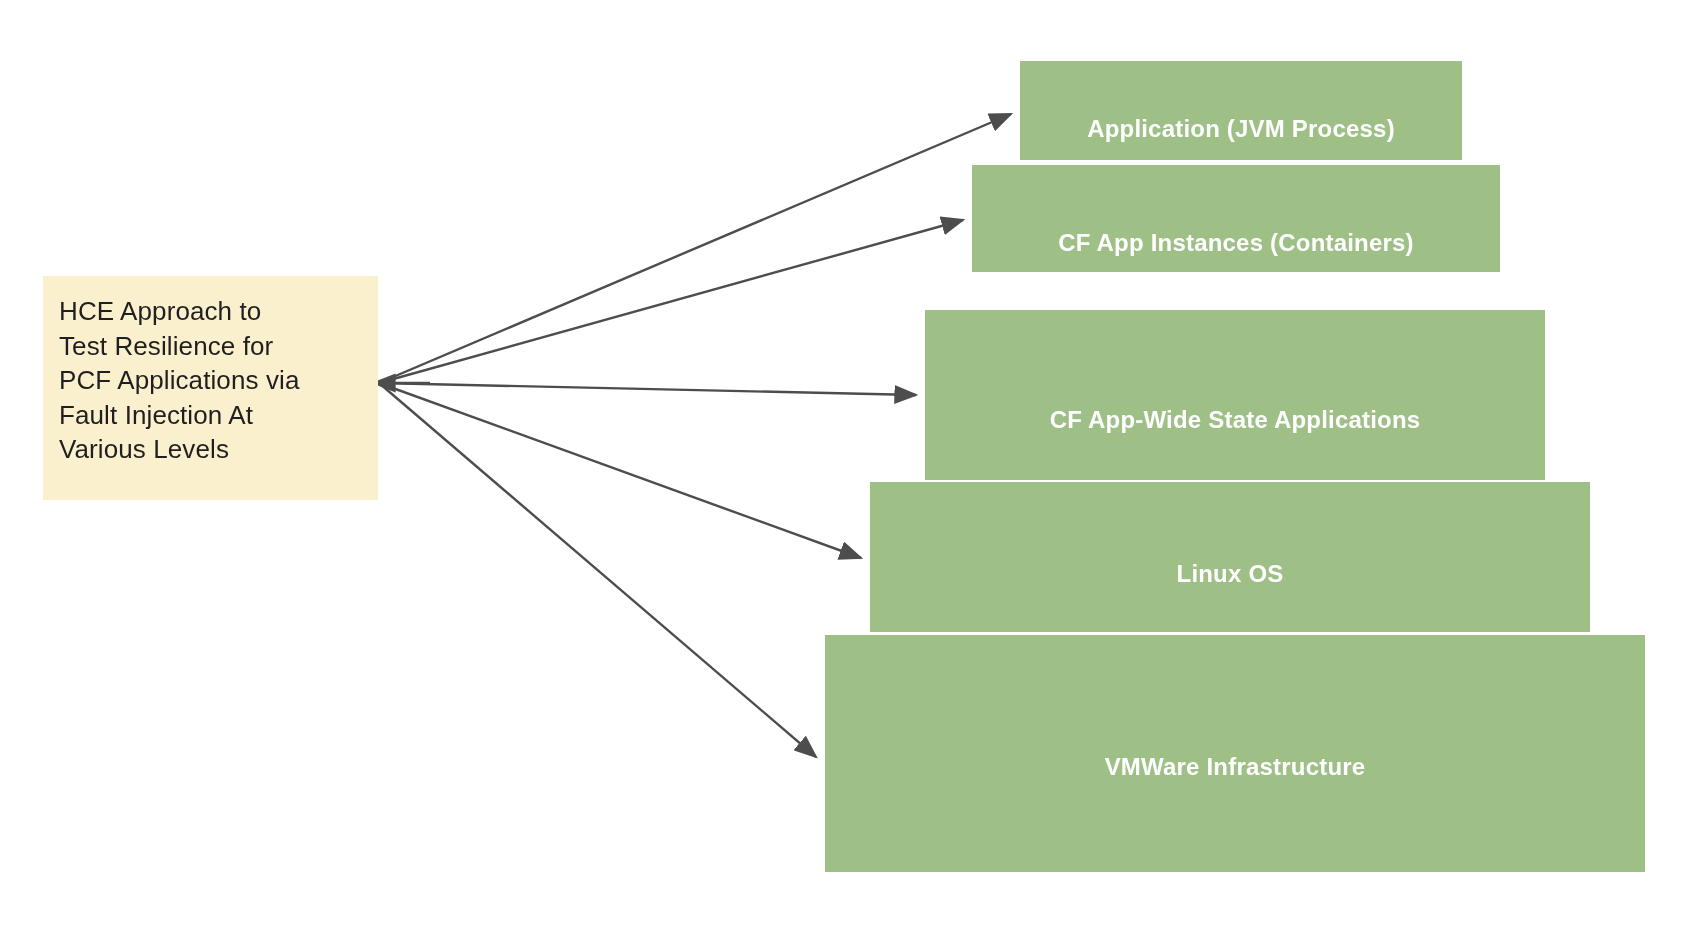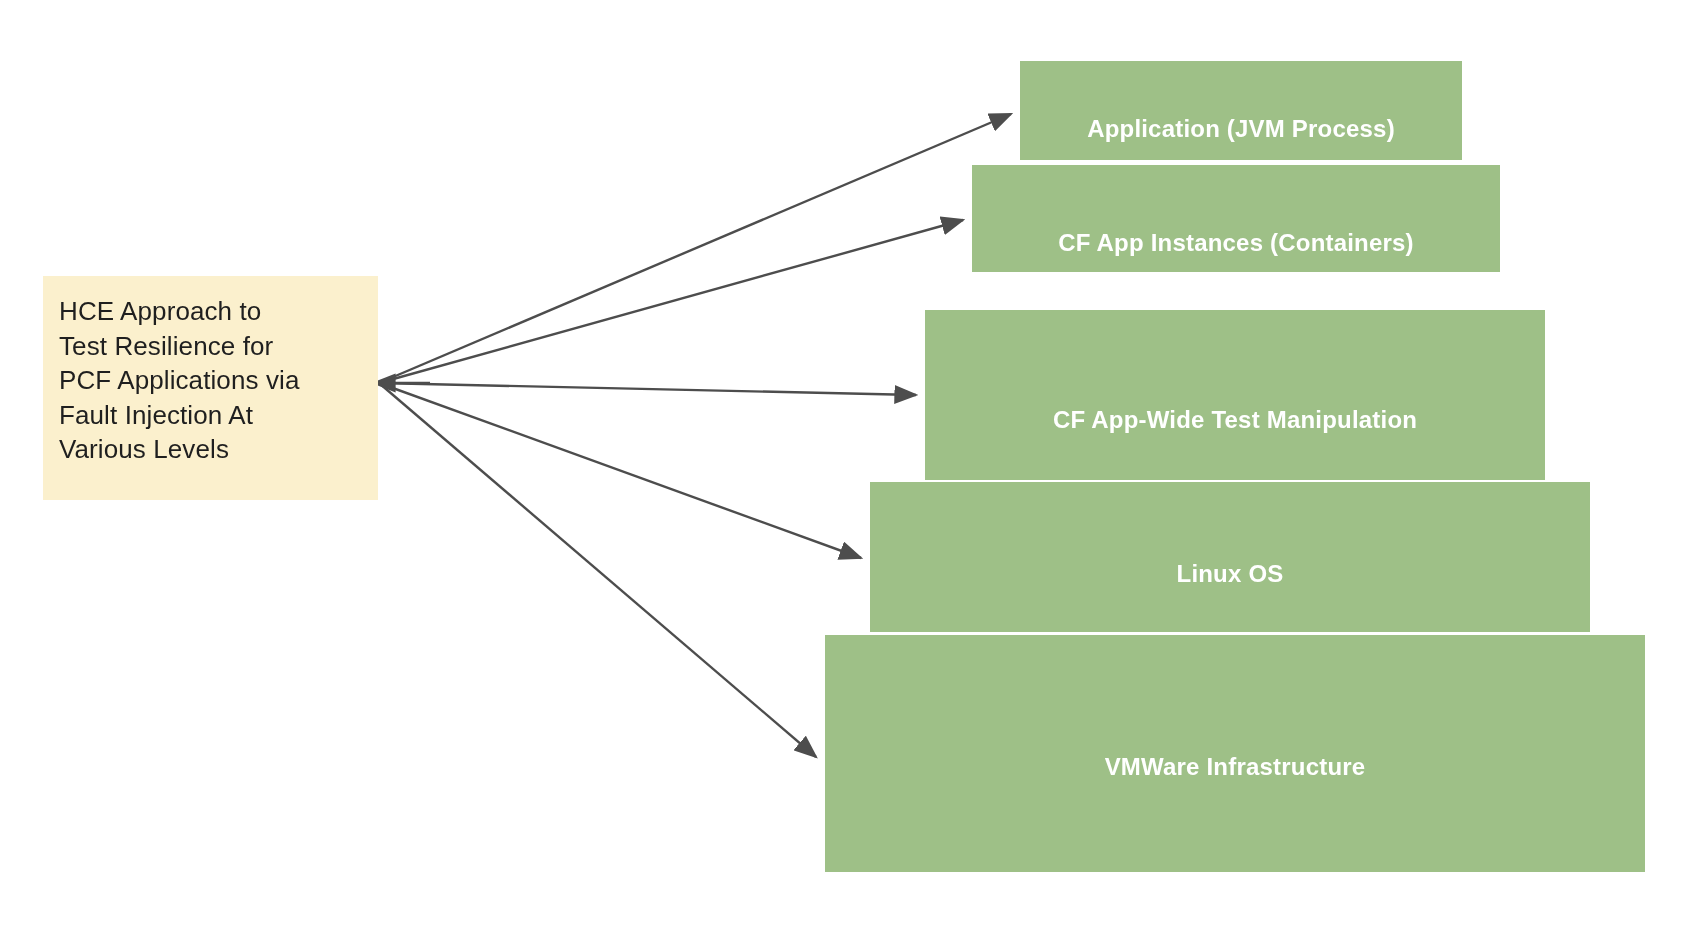--- a/index.html
+++ b/index.html
@@ -111,21 +111,21 @@
 
   <div class="layer-box box-application" style="background: rgb(158, 192, 135);">
     <div class="layer-label" style="color: rgb(255, 255, 255);">Application (JVM Process)</div>
   </div>
 
   <div class="layer-box box-instances" style="background: rgb(158, 192, 135);">
     <div class="layer-label" style="color: rgb(255, 255, 255);">CF App Instances (Containers)</div>
   </div>
 
   <div class="layer-box box-appwide" style="background: rgb(158, 192, 135);">
-    <div class="layer-label" style="color: rgb(255, 255, 255);">CF App-Wide Test Manipulation</div>
+    <div class="layer-label" style="color: rgb(255, 255, 255);">CF App-Wide State Applications</div>
   </div>
 
   <div class="layer-box box-linux" style="background: rgb(158, 192, 135);">
     <div class="layer-label" style="color: rgb(255, 255, 255);">Linux OS</div>
   </div>
 
   <div class="layer-box box-vmware" style="background: rgb(158, 192, 135);">
     <div class="layer-label" style="color: rgb(255, 255, 255); margin-top: 26px;">VMWare Infrastructure</div>
   </div>
 

